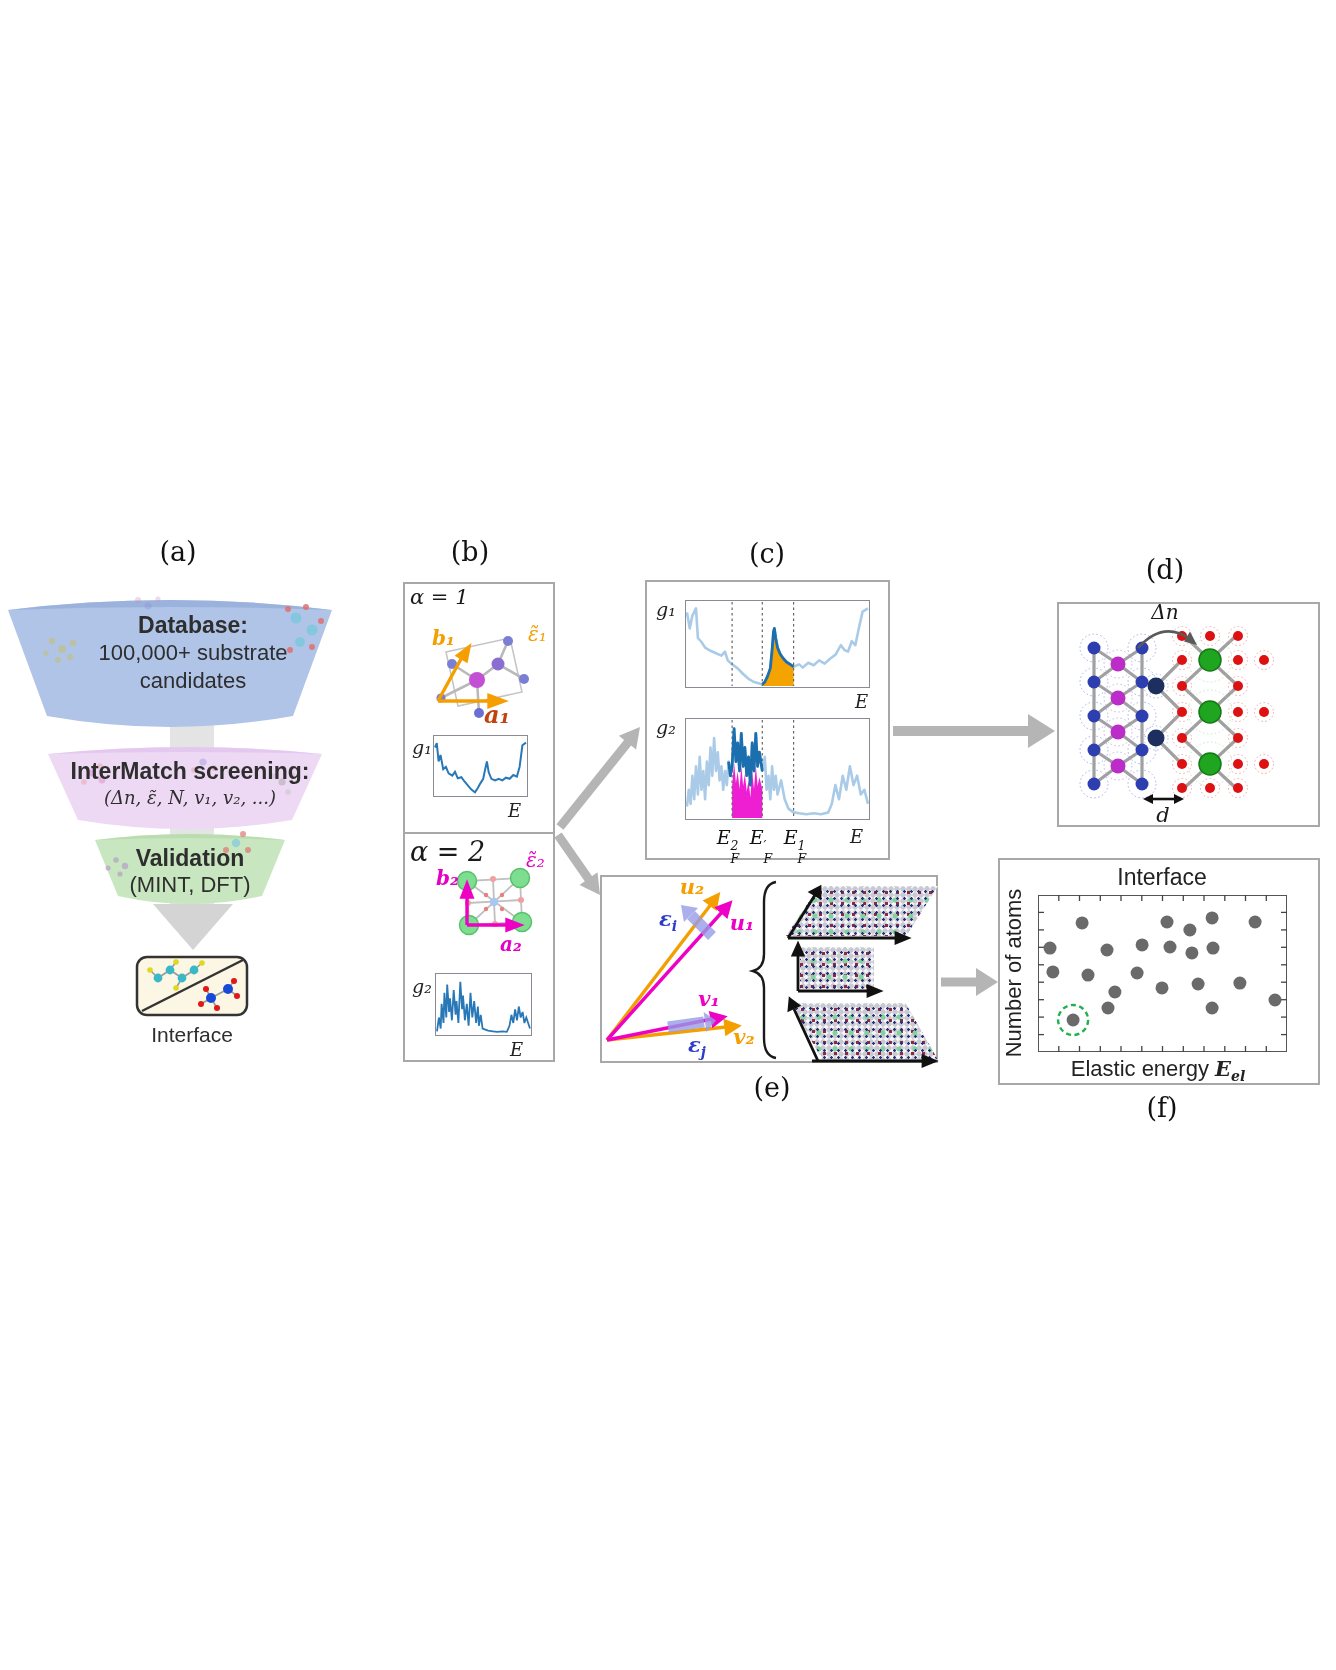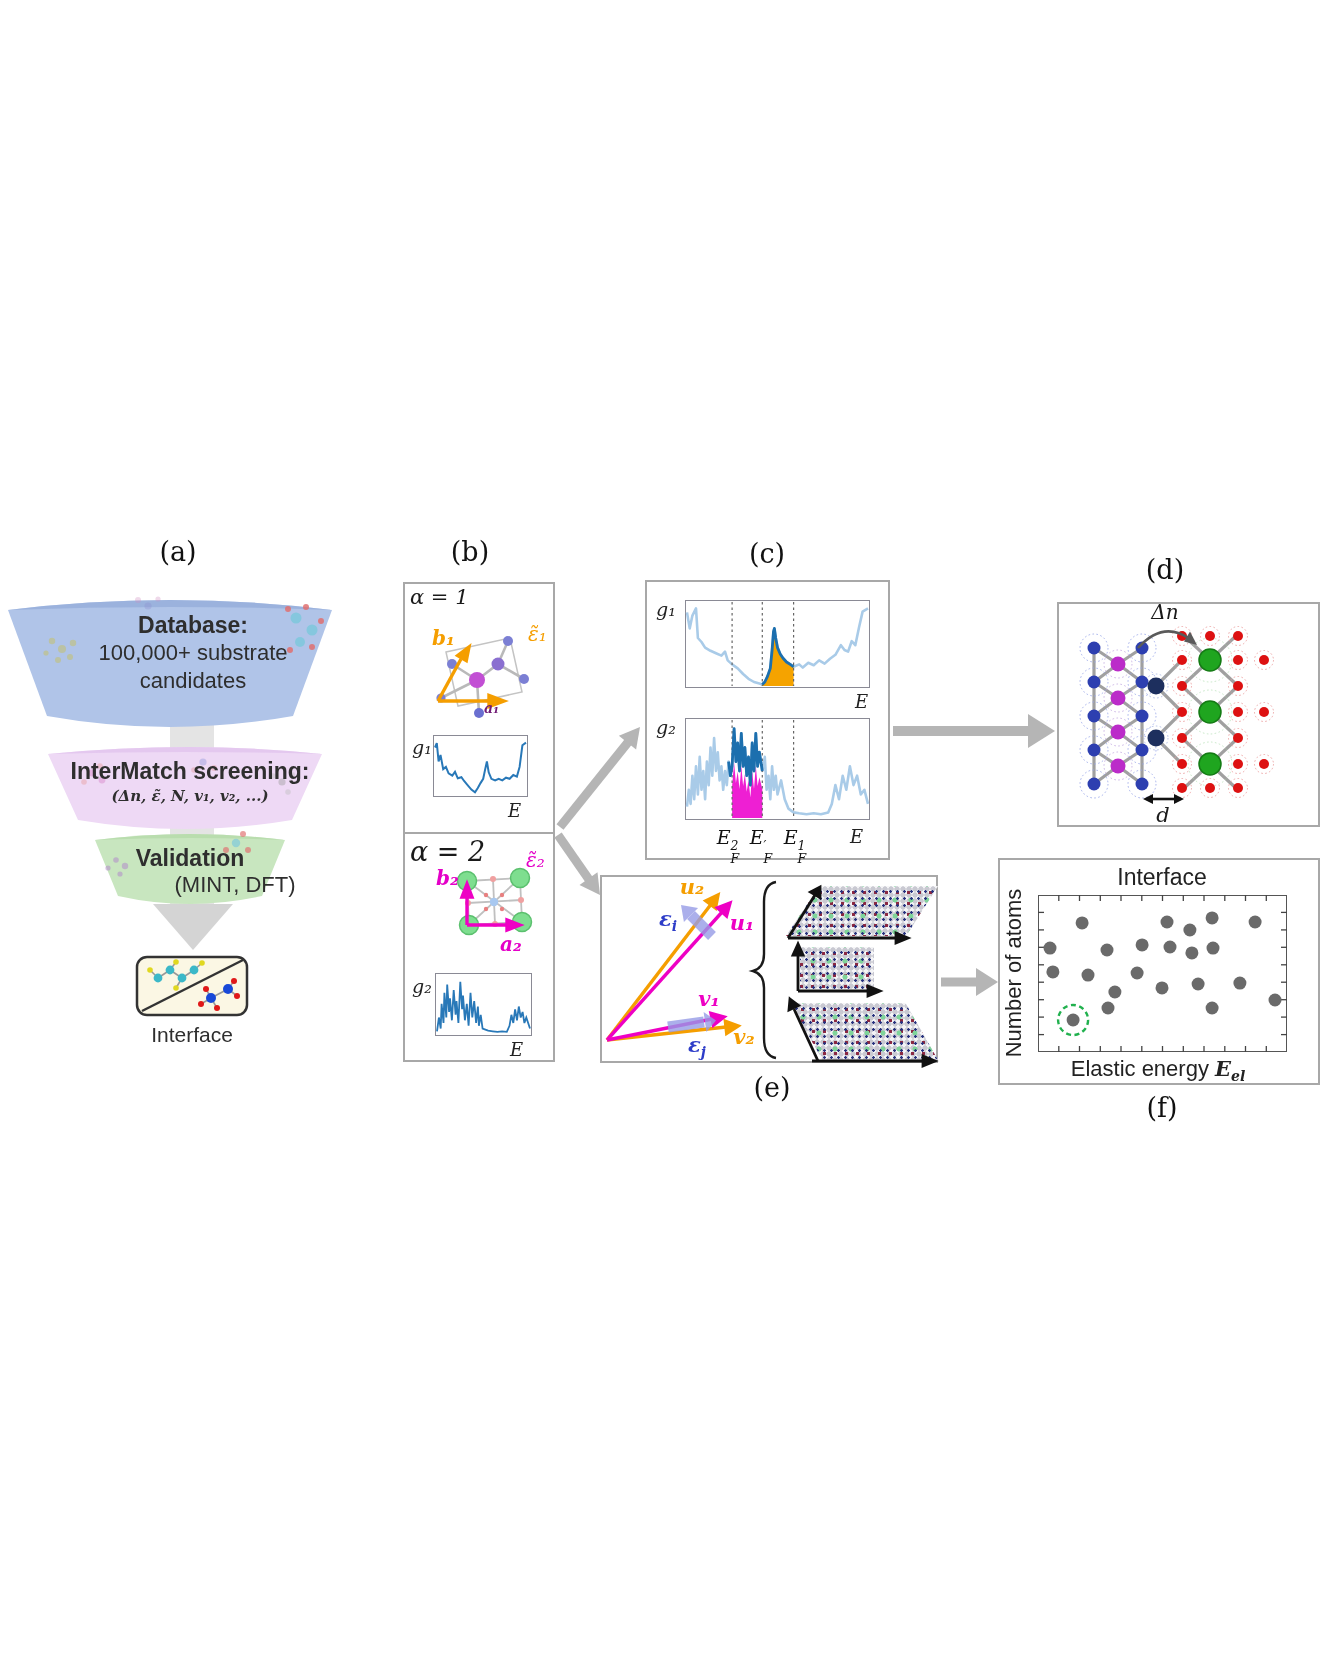--- a/index.html
+++ b/index.html
@@ -489,29 +489,29 @@
   <div class="t plabel ctr" style="left:470px;top:536px;">(b)</div>
   <div class="t plabel ctr" style="left:767px;top:538px;">(c)</div>
   <div class="t plabel ctr" style="left:1165px;top:554px;">(d)</div>
   <div class="t plabel ctr" style="left:772px;top:1072px;">(e)</div>
   <div class="t plabel ctr" style="left:1162px;top:1092px;">(f)</div>
 
   <div class="t sans ftitle ctr" style="left:193px;top:612px;">Database:</div>
   <div class="t sans fline ctr" style="left:193px;top:640px;">100,000+ substrate</div>
   <div class="t sans fline ctr" style="left:193px;top:668px;">candidates</div>
   <div class="t sans ftitle ctr" style="left:190px;top:758px;">InterMatch screening:</div>
-  <div class="t serif it ctr" style="left:190px;top:787px;font-size:15px;color:#2e2e2e;font-weight:bold;">(Δn, ε̃, N, v₁, v₂, ...)</div>
+  <div class="t serif it ctr" style="left:190px;top:787px;font-size:18px;color:#2e2e2e;">(Δn, ε̃, N, v₁, v₂, ...)</div>
   <div class="t sans ftitle ctr" style="left:190px;top:845px;">Validation</div>
-  <div class="t sans fline ctr" style="left:190px;top:872px;margin-left:45px;">(MINT, DFT)</div>
+  <div class="t sans fline ctr" style="left:190px;top:872px;">(MINT, DFT)</div>
   <div class="t sans ctr" style="left:192px;top:1023px;font-size:21px;color:#2e2e2e;">Interface</div>
 
   <div class="t serif it" style="left:410px;top:585px;font-size:21px;">α = 1</div>
   <div class="t serif it" style="left:528px;top:622px;font-size:20px;color:#f59e00;">ε̃₁</div>
   <div class="t vlab" style="left:432px;top:626px;color:#f59e00;font-size:20px;">b₁</div>
-  <div class="t vlab" style="left:484px;top:700px;color:#701a75;font-size:14px;">a₁</div>
+  <div class="t vlab" style="left:484px;top:700px;color:#c2410c;font-size:24px;">a₁</div>
   <div class="t glab" style="left:412px;top:736px;">g₁</div>
   <div class="t glab" style="left:508px;top:800px;font-size:18px;">E</div>
   <div class="t serif it" style="left:410px;top:836px;font-size:27px;">α = 2</div>
   <div class="t serif it" style="left:526px;top:848px;font-size:20px;color:#e400c8;">ε̃₂</div>
   <div class="t vlab" style="left:436px;top:866px;color:#e400c8;font-size:20px;">b₂</div>
   <div class="t vlab" style="left:500px;top:932px;color:#e400c8;font-size:20px;">a₂</div>
   <div class="t glab" style="left:412px;top:975px;">g₂</div>
   <div class="t glab" style="left:510px;top:1039px;font-size:18px;">E</div>
 
   <div class="t glab" style="left:656px;top:598px;">g₁</div>

